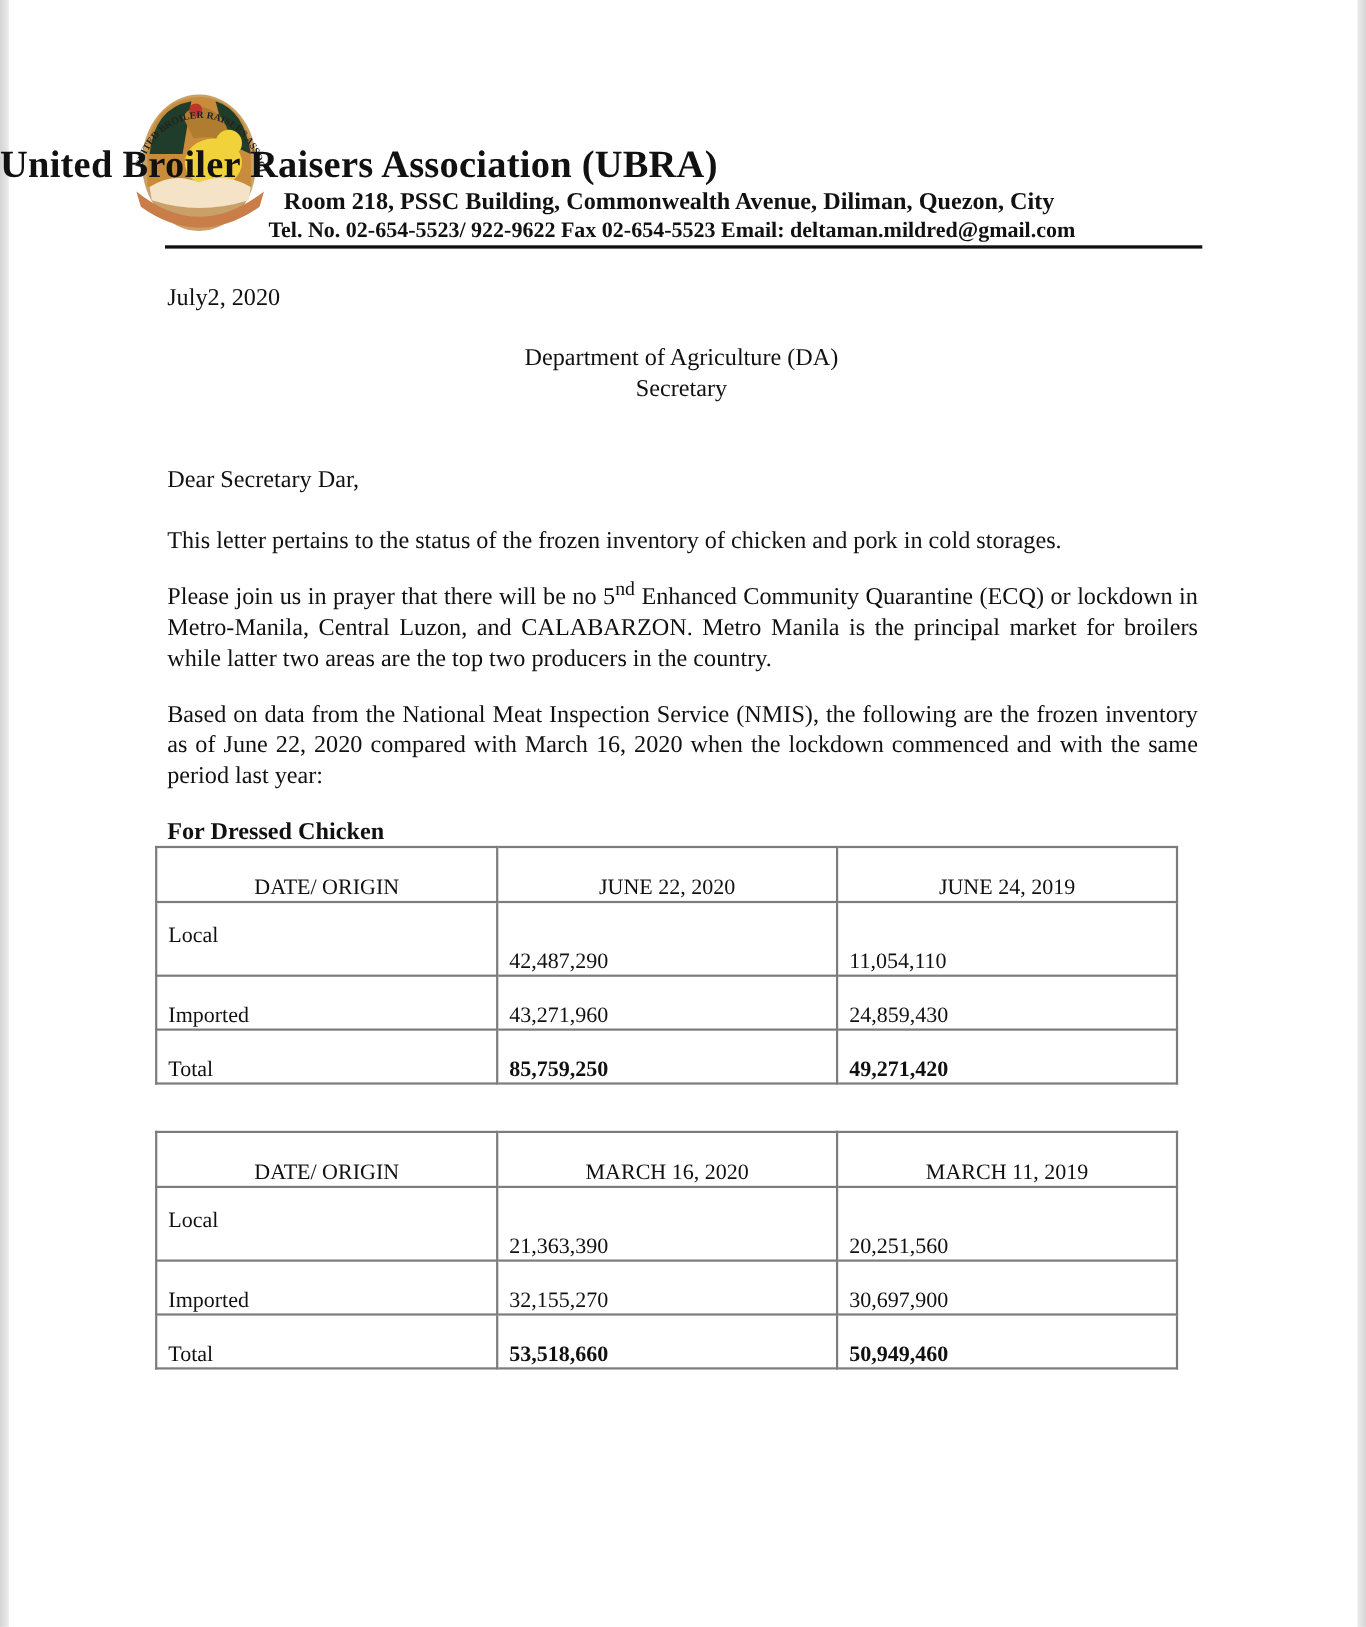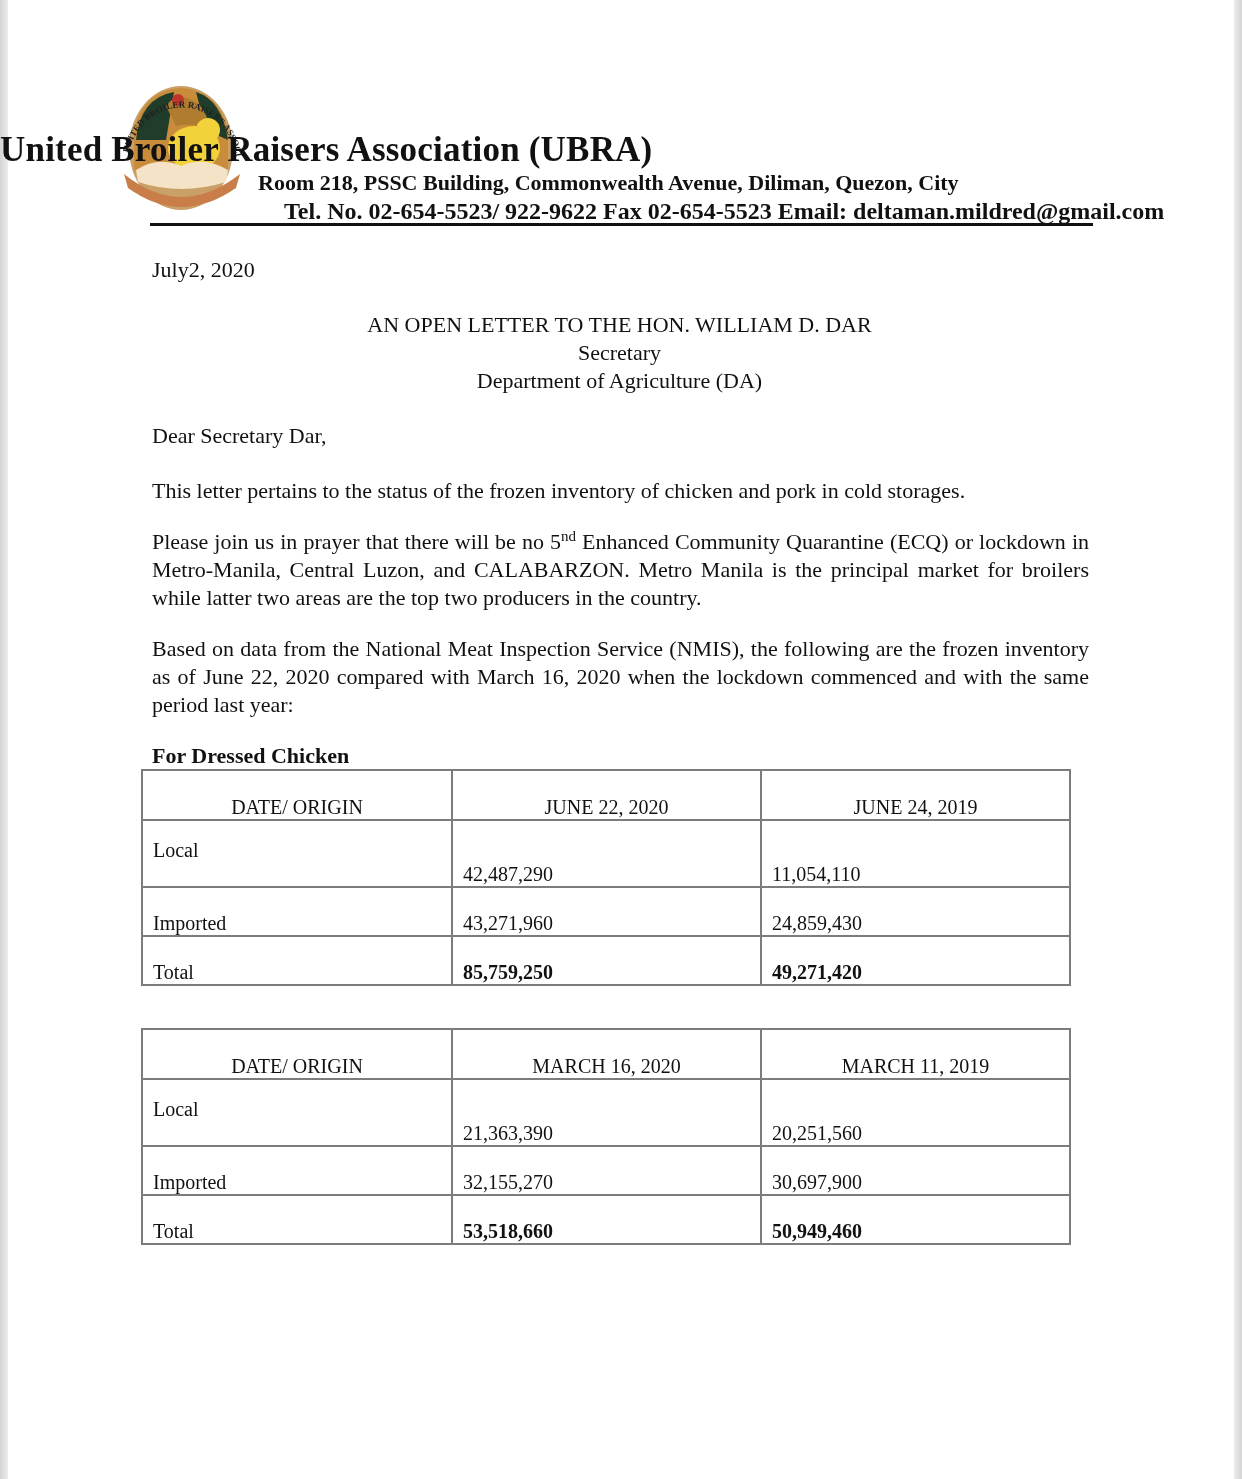--- a/index.html
+++ b/index.html
@@ -13,32 +13,32 @@
     background:linear-gradient(to right,#d4d4d4,#ececec); }
   .edge-right { position:absolute; right:0; top:0; width:8px; height:1479px;
     background:linear-gradient(to left,#d4d4d4,#ececec); }
 
   
   .logo { position:absolute; left:114px; top:70px; width:134px; height:146px; }
   .org-name { position:absolute; left:0; width:1242px; top:130px; text-align:left;
     font-weight:bold; font-size:35px; letter-spacing:0.2px; padding-left:0px;}
   .org-name span{ position:relative; left:0px; }
   .org-address { position:absolute; left:258px; top:170px; font-size:22px;font-weight:bold; }
-  .org-contact { position:absolute; left:244px; top:198px; font-size:24px; font-weight:bold;margin-left:40px; }
+  .org-contact { position:absolute; left:244px; top:198px; font-size:20px; font-weight:bold; }
   .head-rule { position:absolute; left:150px; top:223px; width:943px; height:3px; background:#111; }
 
   .text { position:absolute; font-size:22px; line-height:28px; }
   .date { left:152px; top:256px; }
   .addressee { left:152px; width:935px; top:311px; text-align:center; line-height:28px; }
   .salutation { left:152px; top:422px; }
   .para { left:152px; width:937px; text-align:justify; }
   .p1 { top:477px; }
   .p2 { top:528px; }
   .p3 { top:635px; }
-  .para sup { font-size:15px; line-height:0; vertical-align:super; }
+  .para sup { font-size:18px; line-height:0; vertical-align:super; }
   .section-title { left:152px; top:742px; font-weight:bold; font-size:22px; }
 
   table.inv { position:absolute; left:141px; width:930px; border-collapse:collapse;
     font-size:20px; table-layout:fixed; }
   table.inv td { border:2px solid #7c7c7c; height:47px; padding:0 10px; vertical-align:bottom; }
   table.inv td.c1 { width:288px; }
   table.inv td.num { text-align:left; }
   table.inv tr.head td { text-align:center; height:48px; padding-bottom:0px;margin-left:19px; }
   table.inv tr.local td.lbl { vertical-align:top; padding-top:18px; }
   table.inv .bold { font-weight:bold; }
@@ -71,23 +71,22 @@
 </svg>
 
 <div class="org-name"><span>United Broiler Raisers Association (UBRA)</span></div>
 <div class="org-address">Room 218, PSSC Building, Commonwealth Avenue, Diliman, Quezon, City</div>
 <div class="org-contact">Tel. No. 02-654-5523/ 922-9622  Fax  02-654-5523  Email: deltaman.mildred@gmail.com</div>
 <div class="head-rule"></div>
 
 <div class="text date">July2, 2020</div>
 
 <div class="text addressee">
-  <div>AN OPEN LETTER TO THE HON. WILLIAM D. DAR</div>
+  <div>Department of Agriculture (DA)</div>
   <div>Secretary</div>
-  <div>Department of Agriculture (DA)</div>
 </div>
 
 <div class="text salutation">Dear Secretary Dar,</div>
 
 <div class="text para p1">This letter pertains to the status of the frozen inventory of chicken and pork in cold storages.</div>
 
 <div class="text para p2"><span>Please join us in prayer that there will be no 5</span><sup>nd</sup><span> Enhanced Community Quarantine (ECQ) or lockdown in Metro-Manila, Central Luzon, and CALABARZON.  Metro Manila is the principal market for broilers while latter two areas are the top two producers in the country.</span></div>
 
 <div class="text para p3">Based on data from the National Meat Inspection Service (NMIS), the following are the frozen inventory as of June 22, 2020 compared with March 16, 2020 when the lockdown commenced and with the same period last year:</div>
 

